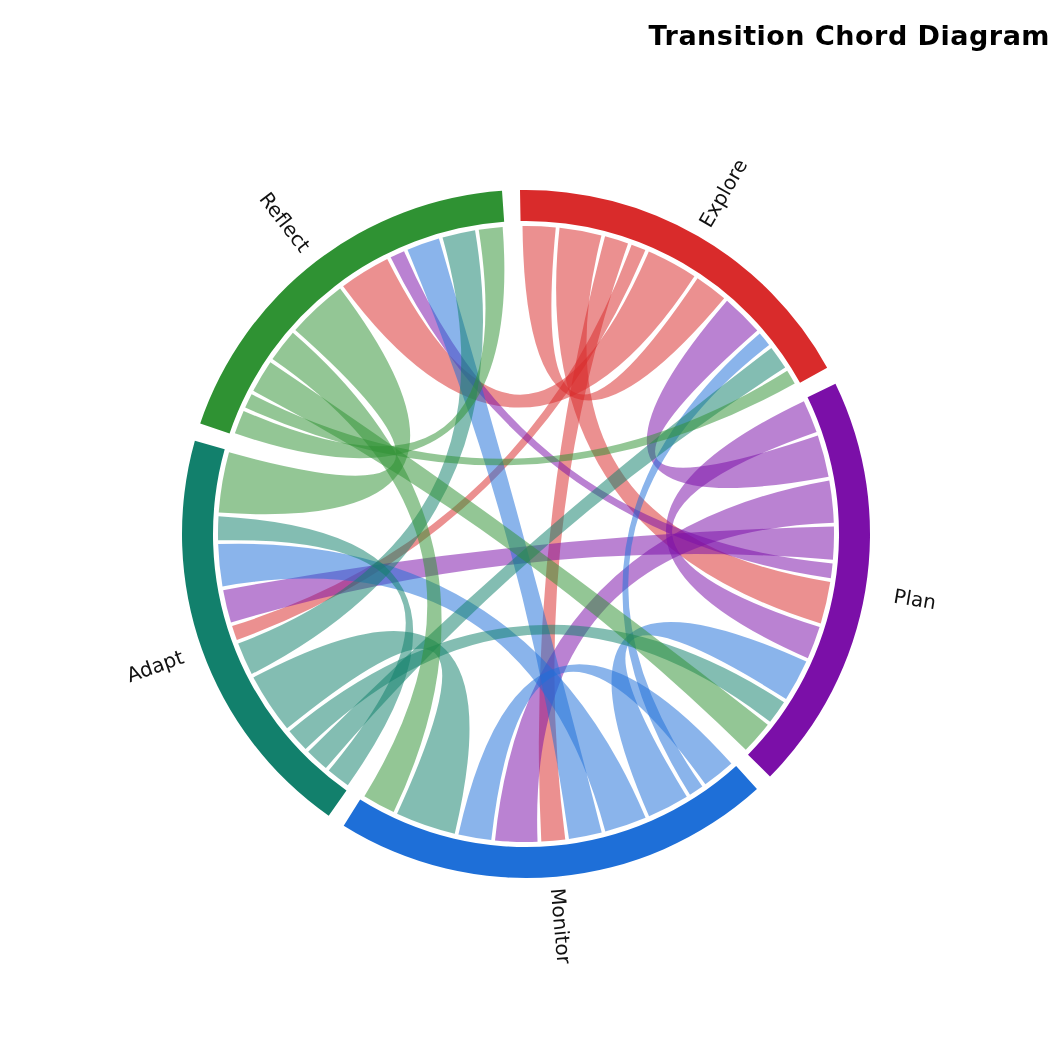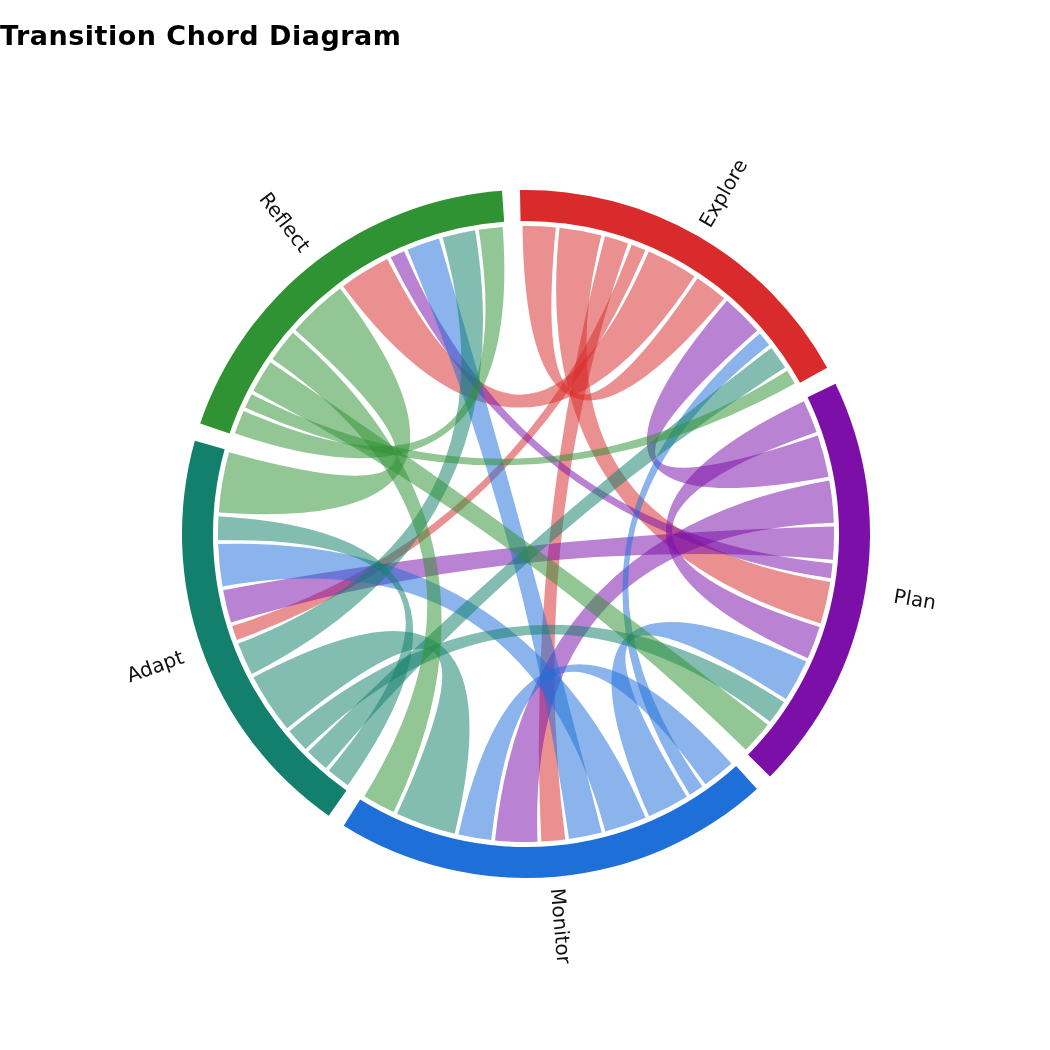--- a/index.html
+++ b/index.html
@@ -15,21 +15,21 @@
     position: relative;
     width: 1050px;
     height: 1050px;
     background: #ffffff;
   }
   .chart-title {
     position: absolute;
     top: 20px;
     left: 0;
     width: 100%;
-    text-align: left;
+    text-align: right;
     font-size: 27px;
     font-weight: bold;
     color: #000000;
     letter-spacing: 0.5px;
   }
   #chord-svg {
     position: absolute;
     left: 0;
     top: 0;
   }

